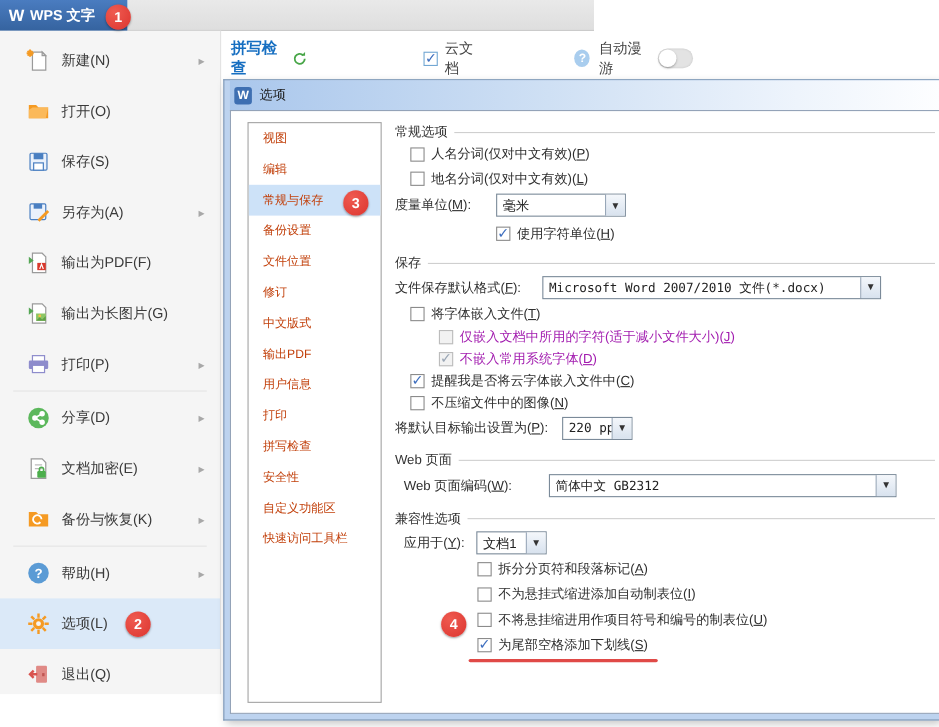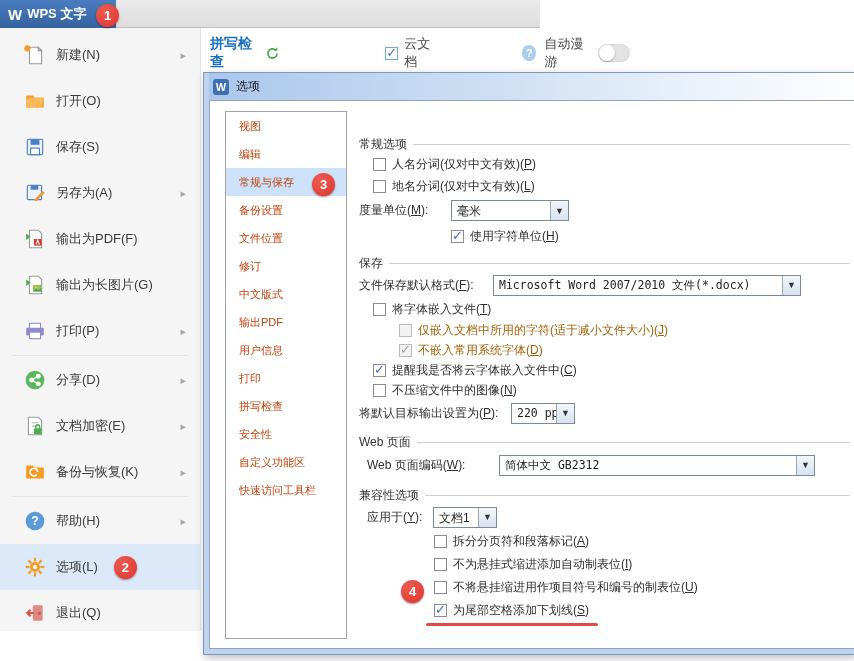--- a/index.html
+++ b/index.html
@@ -94,28 +94,28 @@
   }
   
   .navbox{
     position:absolute;left:15px;top:10px;width:122px;height:528px;
     border:1px solid #a3a3a3;background:#fff;box-sizing:border-box;overflow:hidden;
   }
   .nav-item{height:28px;line-height:28px;padding-left:13px;font-size:11px;color:#c2410c;white-space:nowrap;position:relative;}
   .nav-item.selected{background:#cde2f8;}
   #badge3{left:86px;top:61px;}
   
-  .content{position:absolute;left:149px;top:8px;right:0;margin-top:24px;}
+  .content{position:absolute;left:149px;top:8px;right:0;}
   .group-hd{display:flex;align-items:center;height:18px;margin-top:2px;}
   .group-hd .gtext{font-size:12px;color:#333;white-space:nowrap;}
   .group-hd .gline{flex:1;height:1px;background:#cfcfcf;margin-left:6px;margin-right:4px;}
   .row{display:flex;align-items:center;font-size:12px;color:#2f2f2f;}
   .cbrow{height:22px;gap:6px;padding-left:14px;}
   .cbrow .cblabel{white-space:nowrap;}
-  .cbrow.disabled .cblabel{color:#a16207;}
+  .cbrow.disabled .cblabel{color:#a21caf;}
   .lblrow{height:27px;}
   .ctl-label{white-space:nowrap;}
   .dropdown{
     height:21px;border:1px solid #7b8a99;background:#fff;display:flex;align-items:stretch;box-sizing:border-box;
   }
   .dropdown .dval{
     flex:1;font-size:12px;padding:2px 4px 0 5px;white-space:nowrap;overflow:hidden;color:#222;
   }
   .dropdown .dval.mono{font-family:"DejaVu Sans Mono","Liberation Mono",monospace;font-size:11.5px;}
   .dropdown .dbtn{

